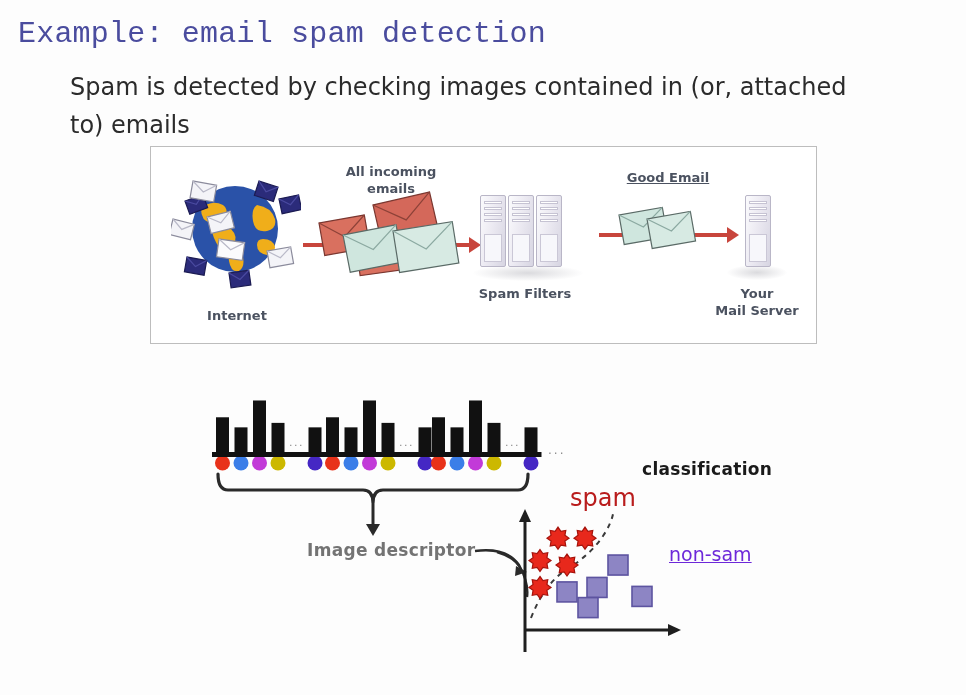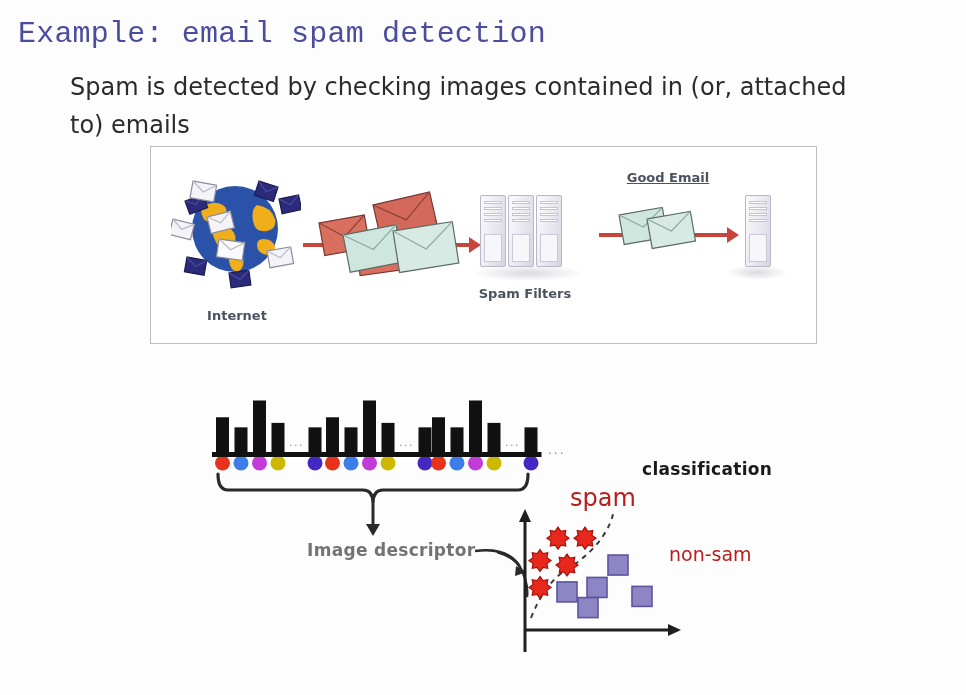--- a/index.html
+++ b/index.html
@@ -117,21 +117,21 @@
     left: 642px; top: 459px;
     font-size: 17px; font-weight: bold; color: #1a1a1a;
     letter-spacing: 0.3px;
   }
   #spam-label {
     left: 570px; top: 484px;
     font-size: 24px; color: #b91c1c;
   }
   #nonspam-label {
     left: 669px; top: 543px;
-    font-size: 19px; color: #b91c1c;
+    font-size: 19px; color: #6d28d9; text-decoration: underline;
   }
 </style>
 </head>
 <body>
 
 <div id="slide-title">Example: email spam detection</div>
 
 <div id="slide-body">Spam is detected by checking images contained in (or, attached to) emails</div>
 
 <div id="flow-frame">
@@ -222,20 +222,24 @@
         <rect width="54" height="38" fill="#cfe6de"></rect>
         <path d="M0 0 L27 20 L54 0" fill="none" stroke="#8ba9a1"></path>
       </g>
       <g transform="translate(92,44) rotate(-9)">
         <rect width="60" height="42" fill="#d7eae3"></rect>
         <path d="M0 0 L30 23 L60 0" fill="none" stroke="#8ba9a1"></path>
       </g>
     </g>
   </svg>
 
+  <div class="flow-label" style="left:180px; top:16px; width:120px;">
+    <span>All incoming</span><br>
+    <span>emails</span>
+  </div>
 
   <div class="rack-shadow" style="left:322px; top:118px; width:110px; height:16px;"></div>
   <div class="rack" style="left:329px; top:48px;">
     <div class="slots">
         <i></i>
         <i></i>
         <i></i>
         <i></i>
       </div>
       <div class="door"></div>
@@ -278,20 +282,24 @@
 
   <div class="rack-shadow" style="left:576px; top:118px; width:60px; height:15px;"></div>
   <div class="rack" style="left:594px; top:48px;">
     <div class="slots">
         <i></i>
         <i></i>
         <i></i>
         <i></i>
       </div>
       <div class="door"></div>
+  </div>
+  <div class="flow-label" style="left:556px; top:138px; width:100px;">
+    <span>Your</span><br>
+    <span>Mail Server</span>
   </div>
 </div>
 
 <div id="descriptor-area">
   <svg width="966" height="695" style="position:absolute; left:0; top:0;">
 
     <g id="hist-layer">
         <rect x="216" y="417.28" width="13" height="34.72" fill="#111111"></rect>
         <circle cx="222.5" cy="463" r="7.5" fill="#e8321a"></circle>
         <rect x="234.5" y="427.36" width="13" height="24.64" fill="#111111"></rect>

